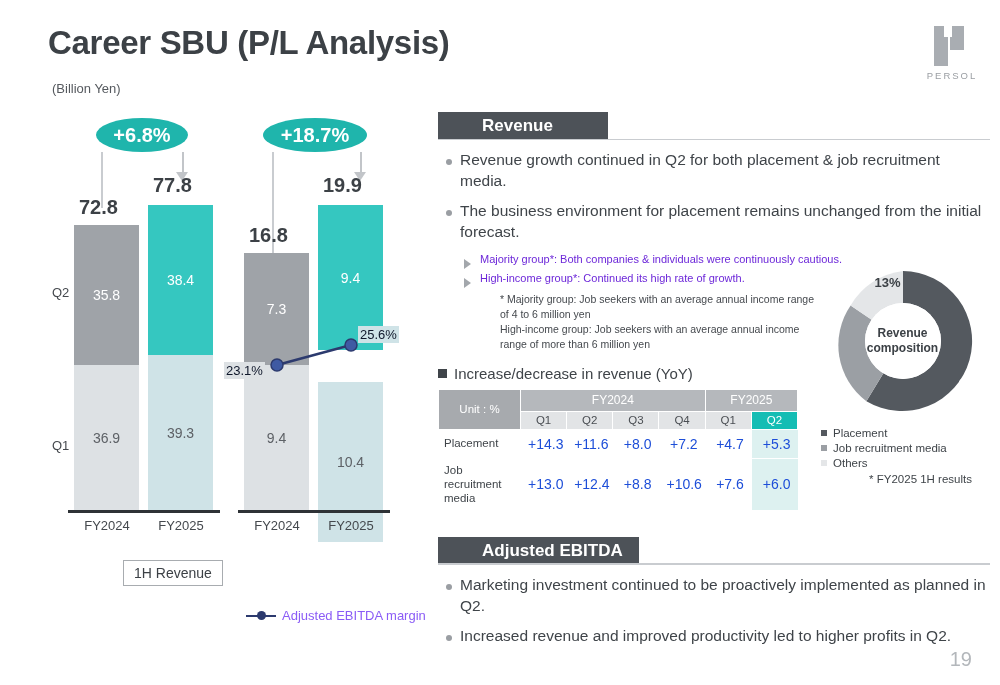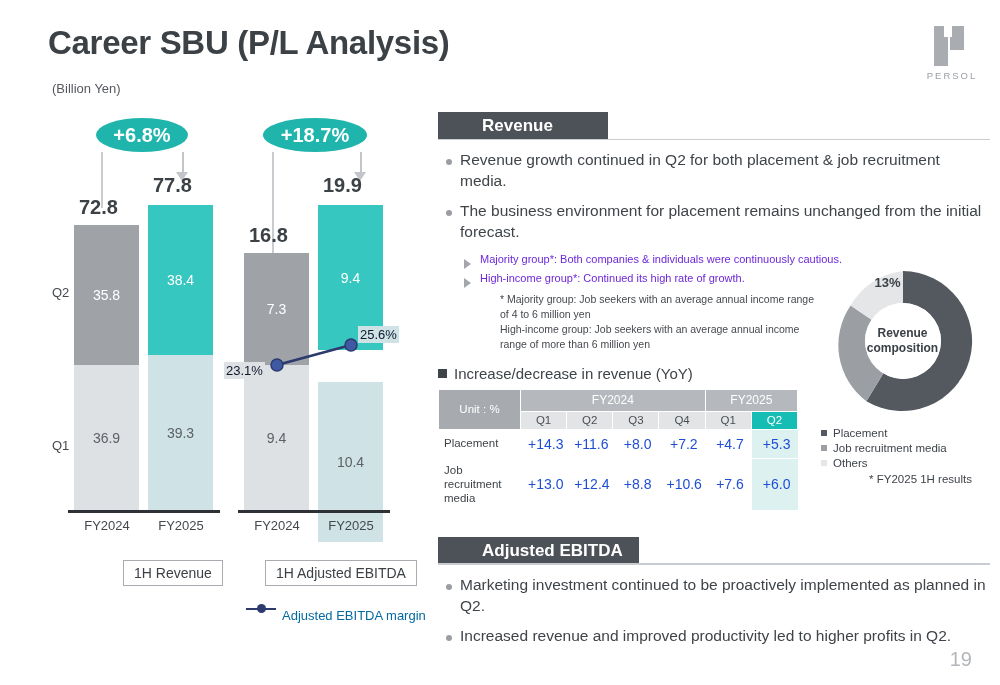--- a/index.html
+++ b/index.html
@@ -63,21 +63,21 @@
   .chart-caption {
     position: absolute; border: 1px solid #a8acb0; background: #fff;
     font-size: 14px; color: #3c4146; padding: 4px 10px; text-align: center; margin-left: 19px;
   }
 
   .qlabel { position: absolute; font-size: 13px; color: #45494e; }
 
   .margin-line { position: absolute; left: 0; top: 0; pointer-events: none; }
   .margin-val { position: absolute; font-size: 13px; color: #0f172a; }
 
-  .legend-margin { position: absolute; left: 246px; top: 508px; display: flex; align-items: flex-start; font-size: 13px; color: #0369a1; }
+  .legend-margin { position: absolute; left: 246px; top: 508px; display: flex; align-items: center; font-size: 13px; color: #8b5cf6; }
   .legend-margin .lm-line { width: 30px; height: 2px; background: #2c3a6e; position: relative; margin-right: 6px; }
   .legend-margin .lm-dot { position: absolute; left: 11px; top: -4px; width: 9px; height: 9px; border-radius: 50%; background: #2c3a6e; }
 
   
   .right { position: absolute; left: 438px; top: 112px; width: 552px; }
 
   .sec-head { position: relative; height: 28px; margin-bottom: 10px; }
   .sec-head .tab {
     position: absolute; left: 0; top: 0; height: 28px; min-width: 170px;
     background: #4d5258; color: #fff; font-size: 17px; font-weight: bold;
@@ -205,21 +205,20 @@
       <circle cx="277" cy="265" r="6" fill="#3f5aa3" stroke="#2c3a6e" stroke-width="1.5"></circle>
       <circle cx="351" cy="245" r="6" fill="#3f5aa3" stroke="#2c3a6e" stroke-width="1.5"></circle>
     </svg>
     <div class="margin-val" style="left:224px; top:262px; background:#dde1e4; padding:1px 2px;">23.1%</div>
     <div class="margin-val" style="left:358px; top:226px; background:#cfe3e7; padding:1px 2px;">25.6%</div>
 
     <div class="axis-line" style="left:238px; top:410px; width:152px;"></div>
     <div class="x-tick" style="left:242px; top:418px; width:70px;">FY2024</div>
     <div class="x-tick" style="left:316px; top:418px; width:70px;">FY2025</div>
 
-    <div class="chart-caption" style="left:246px; top:460px;">1H Adjusted EBITDA</div>
 
     <div class="legend-margin">
       <span class="lm-line">
           <span class="lm-dot"></span>
         </span>
       <span>Adjusted EBITDA margin</span>
     </div>
   </div>
 
   <div class="right">

